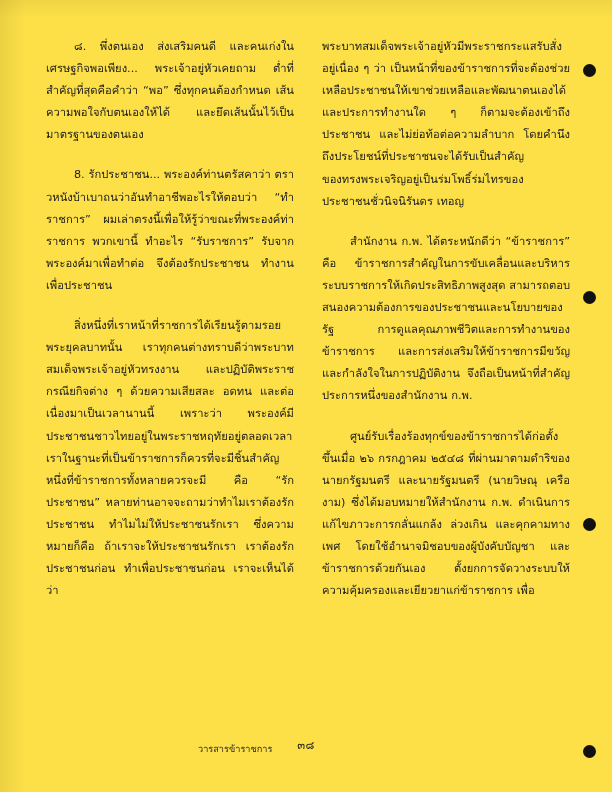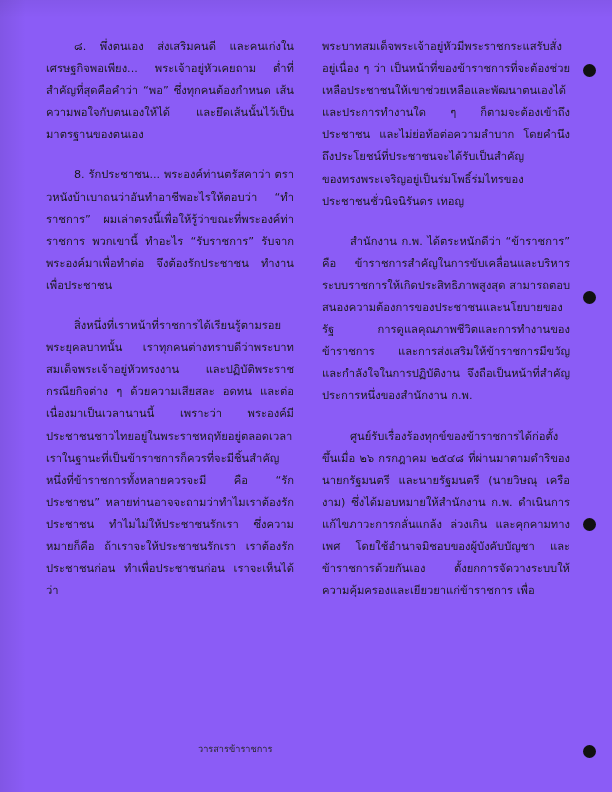--- a/index.html
+++ b/index.html
@@ -12,21 +12,21 @@
     background: #ffffff;
     font-family: "DejaVu Sans", sans-serif;
     color: #1a1a1a;
     position: relative;
     overflow: hidden;
   }
 
   .page {
     position: absolute;
     inset: 0;
-    background: #8b5cf6;
+    background: #fde047;
   }
 
   
   .page-shade-left {
     position: absolute;
     left: 0; top: 0; bottom: 0; width: 26px;
     background: linear-gradient(to right, rgba(0,0,0,0.07), rgba(0,0,0,0));
     pointer-events: none;
   }
   .page-shade-top {
@@ -142,18 +142,19 @@
       <p class="para indent gap">ศูนย์รับเรื่องร้องทุกข์ของข้าราชการได้ก่อตั้งขึ้นเมื่อ ๒๖ กรกฎาคม ๒๕๔๘ ที่ผ่านมาตามดำริของนายกรัฐมนตรี และนายรัฐมนตรี (นายวิษณุ เครืองาม) ซึ่งได้มอบหมายให้สำนักงาน ก.พ. ดำเนินการแก้ไขภาวะการกลั่นแกล้ง ล่วงเกิน และคุกคามทางเพศ โดยใช้อำนาจมิชอบของผู้บังคับบัญชา และข้าราชการด้วยกันเอง ตั้งยกการจัดวางระบบให้ความคุ้มครองและเยียวยาแก่ข้าราชการ เพื่อ</p>
     </div>
 
   </div>
 
   <div class="hole h1"></div>
   <div class="hole h2"></div>
   <div class="hole h3"></div>
   <div class="hole h4"></div>
 
+  <div class="page-number">๓๘</div>
 
   <div class="footer">
     <div class="footer-left">วารสารข้าราชการ</div>
   </div>
 
 </div>
 
 </body></html>

